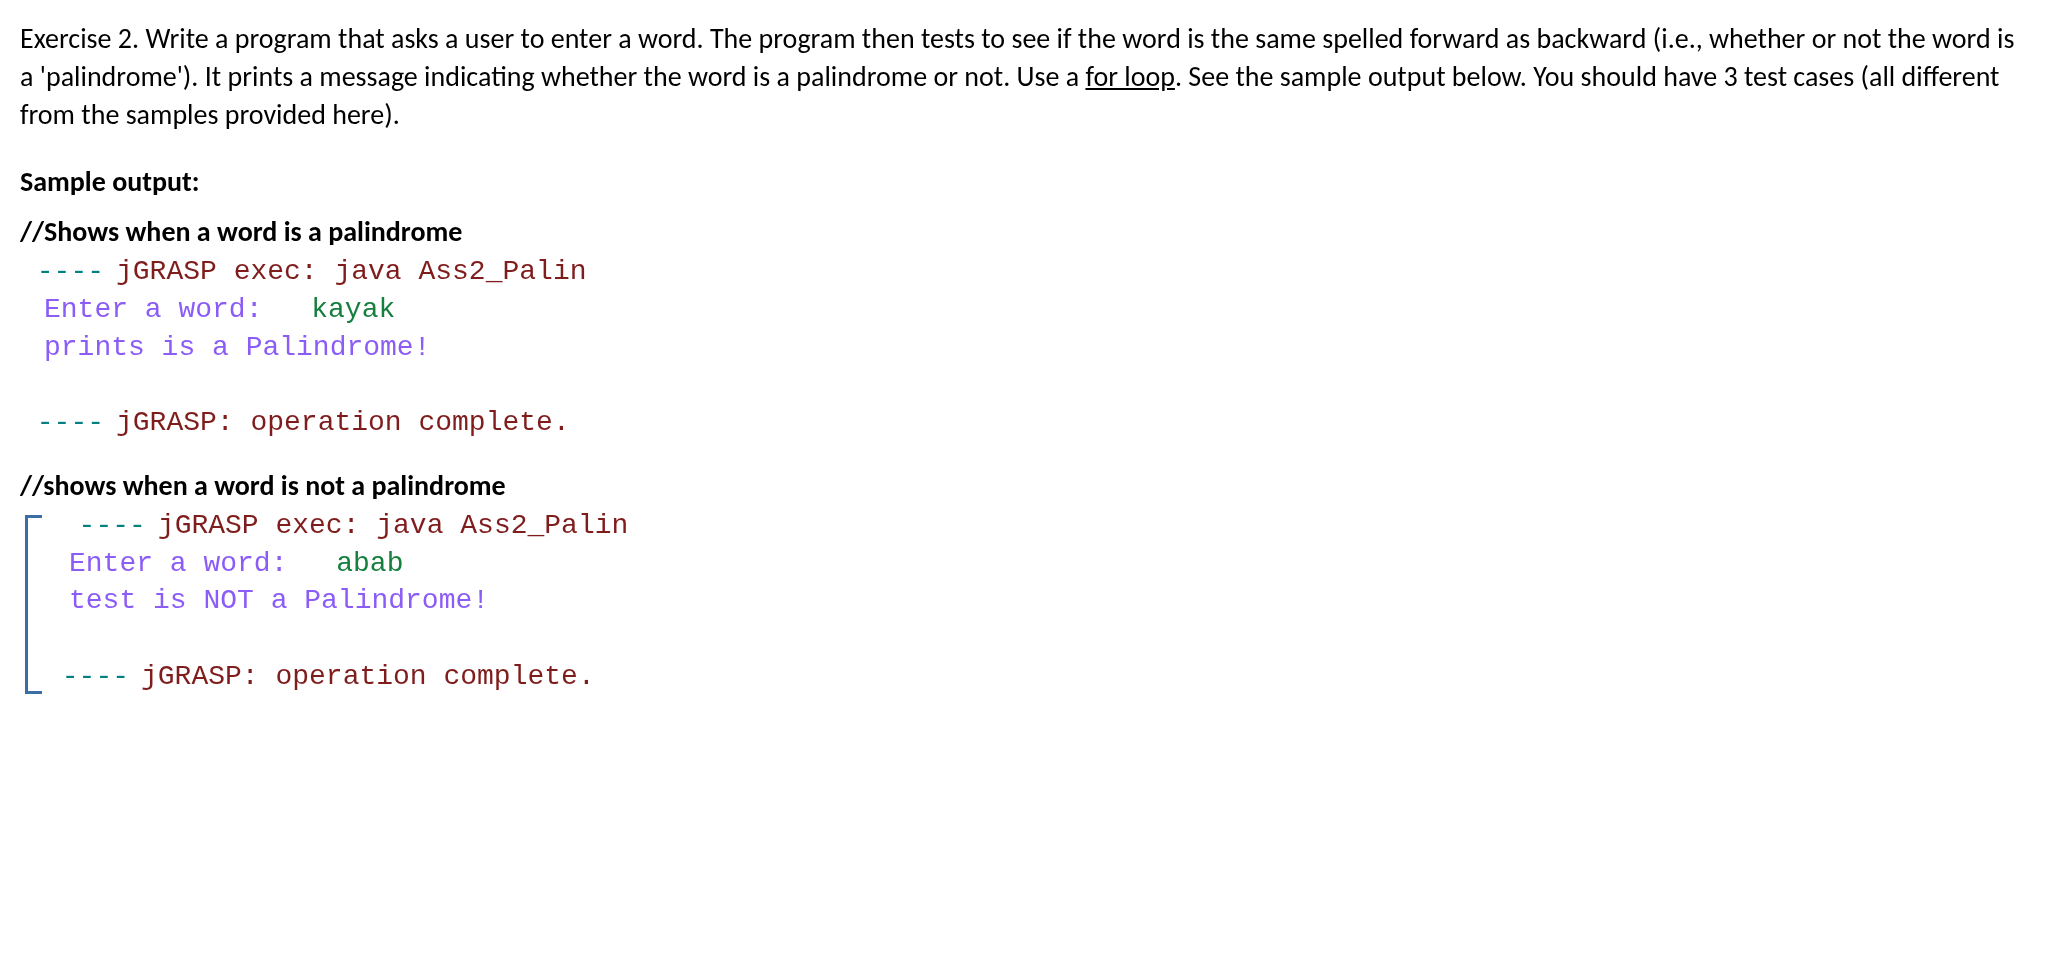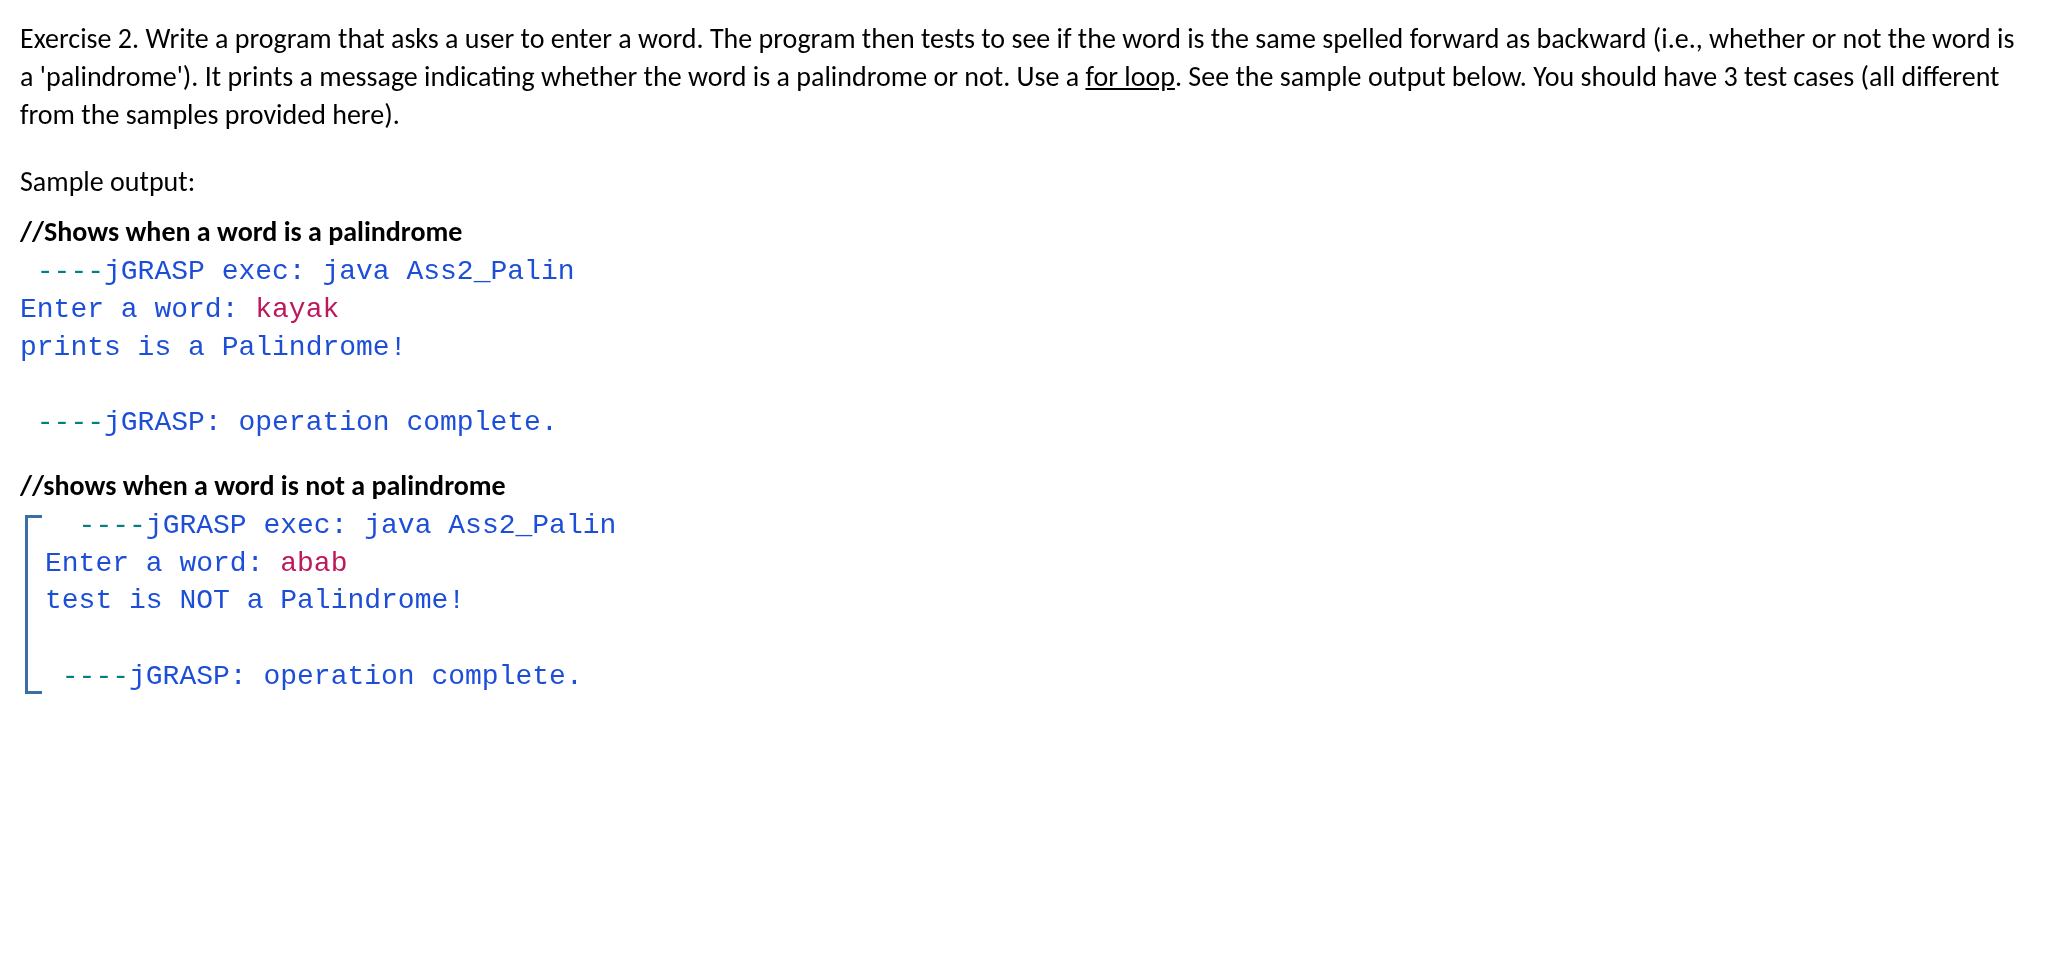--- a/index.html
+++ b/index.html
@@ -13,47 +13,50 @@
     .exercise-title {
       font-weight: normal;
     }
     .body-text {
       margin-bottom: 30px;
     }
     .underline {
       text-decoration: underline;
     }
     .sample-heading {
-      font-weight: normal;
+      font-weight: bold;
       margin-top: 28px;
       margin-bottom: 0;
     }
     .comment-heading {
       font-weight: bold;
       margin-top: 12px;
       margin-bottom: 2px;
     }
     .console {
       font-family: "Courier New", Courier, monospace;
       font-size: 28px;
       white-space: pre;
       line-height: 1.35;
       margin-bottom: 25px;
     }
     .teal {
-      color: #1d4ed8;
+      color: #7f1d1d;
+      margin-left: 12px;
     }
     .dashes {
       color: #008080;
     }
     .orange {
-      color: #be185d;
+      color: #15803d;
+      margin-left: 32px;
     }
     .black {
-      color: #1d4ed8;
+      color: #8b5cf6;
+      margin-left: 24px;
     }
     .bracket-wrapper {
       position: relative;
       padding-left: 25px;
     }
     .bracket {
       position: absolute;
       left: 5px;
       top: 8px;
       bottom: 2px;

